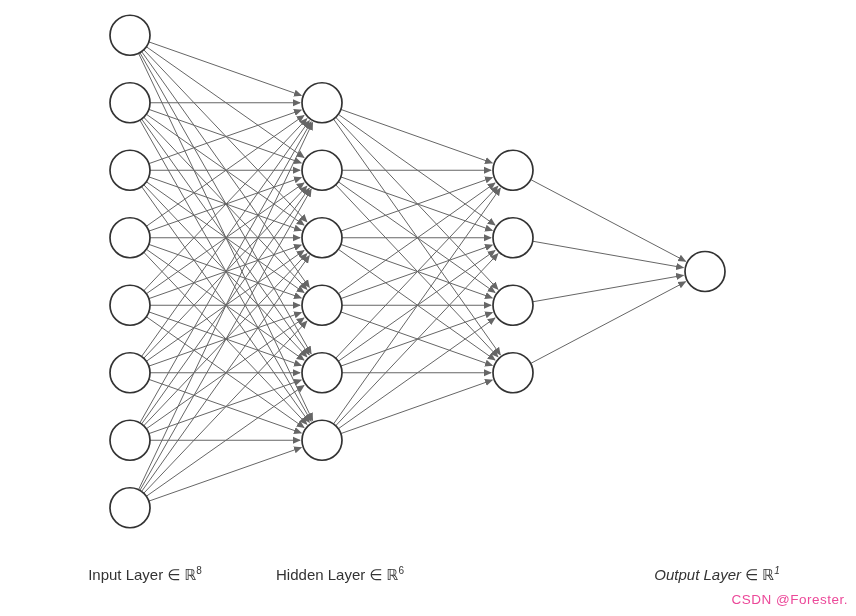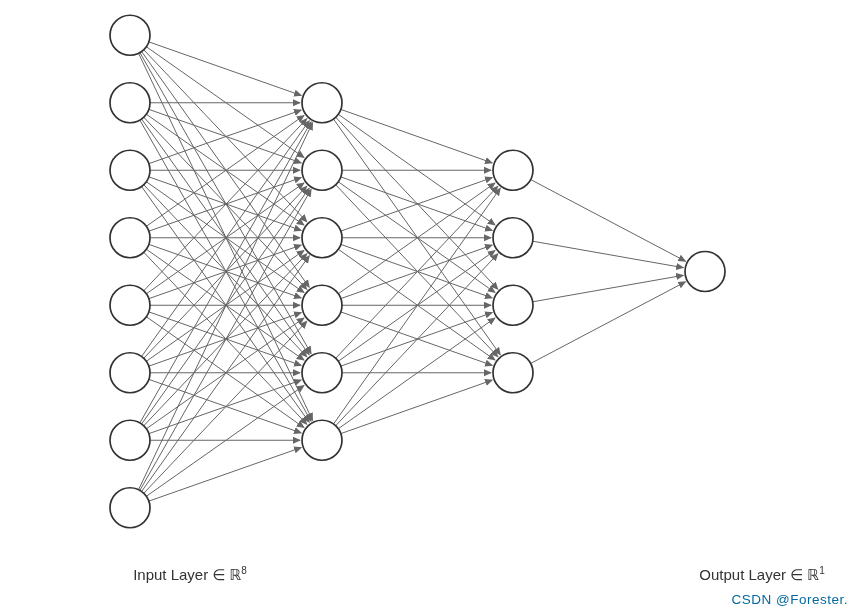--- a/index.html
+++ b/index.html
@@ -18,21 +18,20 @@
     display: block;
   }
   .layer-label {
     position: absolute;
     top: 566px;
     transform: translateX(-50%);
     font-size: 15px;
     color: #333333;
     white-space: nowrap;
     line-height: 18px;
-    margin-left: 45px;
   }
   .layer-label .membership { margin-left: 4px; }
   .layer-label sup {
     font-size: 10px;
     line-height: 0;
   }
   .watermark {
     position: absolute;
     top: 592px;
     right: 8px;
@@ -148,19 +147,20 @@
         <circle cx="513" cy="170.25" r="20"></circle>
         <circle cx="513" cy="237.75" r="20"></circle>
         <circle cx="513" cy="305.25" r="20"></circle>
         <circle cx="513" cy="372.75" r="20"></circle>
         <circle cx="705" cy="271.50" r="20"></circle>
       </g>
     </svg>
 
   <div class="layer-label" style="left: 145px;"><span>Input Layer</span><span class="membership">∈ ℝ</span><sup>8</sup></div>
 
+  <div class="layer-label" style="left: 340px;"><span>Hidden Layer</span><span class="membership">∈ ℝ</span><sup>6</sup></div>
 
 
-  <div class="layer-label" style="left: 717px;"><span>Output Layer</span><span class="membership">∈ ℝ</span><sup>1</sup></div>
+  <div class="layer-label" style="left: 717px; font-style: italic;"><span>Output Layer</span><span class="membership">∈ ℝ</span><sup>1</sup></div>
 
-  <div class="watermark" style="color: #0369a1; margin-left: 44px;">CSDN @Forester.</div>
+  <div class="watermark" style="color: #ec4899; margin-left: 44px;">CSDN @Forester.</div>
 
 </div>
 
 </body></html>

